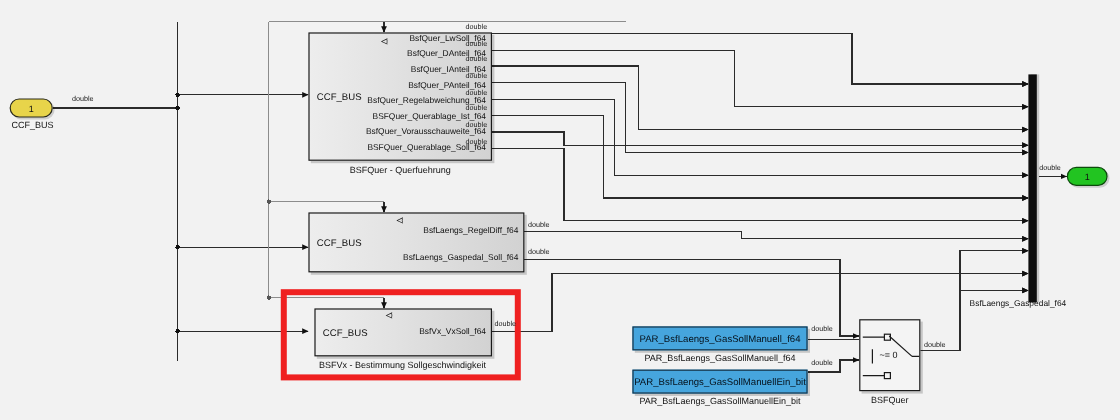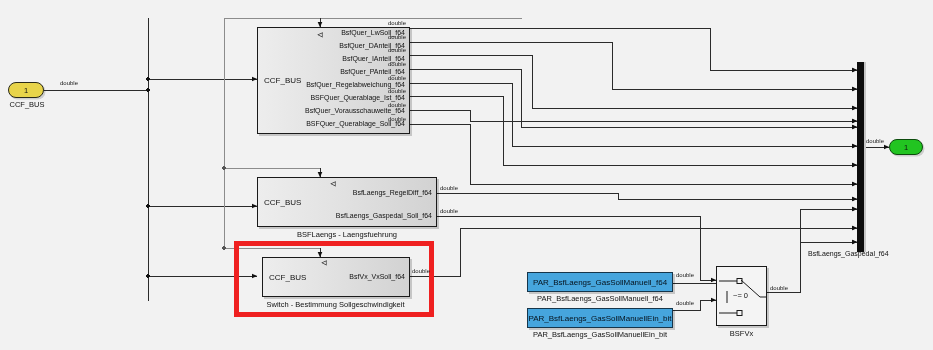--- a/index.html
+++ b/index.html
@@ -194,48 +194,48 @@
     <span class="ptin" style="top:48px;">CCF_BUS</span>
     <span class="ptout" style="top:1px;">BsfQuer_LwSoll_f64</span>
     <span class="ptout" style="top:14px;">BsfQuer_DAnteil_f64</span>
     <span class="ptout" style="top:27px;">BsfQuer_IAnteil_f64</span>
     <span class="ptout" style="top:40px;">BsfQuer_PAnteil_f64</span>
     <span class="ptout" style="top:53px;">BsfQuer_Regelabweichung_f64</span>
     <span class="ptout" style="top:66px;">BSFQuer_Querablage_Ist_f64</span>
     <span class="ptout" style="top:79px;">BsfQuer_Vorausschauweite_f64</span>
     <span class="ptout" style="top:92px;">BSFQuer_Querablage_Soll_f64</span>
   </div>
+  <div class="cap" style="left:257px;top:137px;width:153px;">BSFQuer - Querfuehrung</div>
 
   <div class="dtype" style="left:388px;top:20px;">double</div>
   <div class="dtype" style="left:388px;top:34px;">double</div>
   <div class="dtype" style="left:388px;top:47px;">double</div>
   <div class="dtype" style="left:388px;top:61px;">double</div>
   <div class="dtype" style="left:388px;top:75px;">double</div>
   <div class="dtype" style="left:388px;top:88px;">double</div>
   <div class="dtype" style="left:388px;top:102px;">double</div>
   <div class="dtype" style="left:388px;top:116px;">double</div>
 
   <div class="sub" style="left:257px;top:177px;width:180px;height:50px;">
     <span class="trig" style="left:72px;top:1px;">⏿</span>
     <span class="ptin" style="top:20px;">CCF_BUS</span>
     <span class="ptout" style="top:11px;">BsfLaengs_RegelDiff_f64</span>
     <span class="ptout" style="top:34px;">BsfLaengs_Gaspedal_Soll_f64</span>
   </div>
-  <div class="cap" style="left:247px;top:230px;width:200px;">BSFLaengs - Laengsfuehrung</div>
   <div class="dtype" style="left:440px;top:185px;">double</div>
   <div class="dtype" style="left:440px;top:208px;">double</div>
 
   <div class="hilite" style="left:234px;top:241px;width:200px;height:76px;"></div>
 
   <div class="sub" style="left:262px;top:257px;width:148px;height:40px;">
     <span class="trig" style="left:58px;top:0px;">⏿</span>
     <span class="ptin" style="top:15px;">CCF_BUS</span>
     <span class="ptout" style="top:15px;">BsfVx_VxSoll_f64</span>
   </div>
-  <div class="cap" style="left:248px;top:300px;width:175px;">Switch - Bestimmung Sollgeschwindigkeit</div>
+  <div class="cap" style="left:248px;top:300px;width:175px;">BSFVx - Bestimmung Sollgeschwindigkeit</div>
   <div class="dtype" style="left:412px;top:268px;">double</div>
 
   <div class="par" style="left:527px;top:272px;width:146px;height:20px;">
     <span>PAR_BsfLaengs_GasSollManuell_f64</span>
   </div>
   <div class="cap" style="left:515px;top:294px;width:170px;">PAR_BsfLaengs_GasSollManuell_f64</div>
   <div class="dtype" style="left:676px;top:272px;">double</div>
 
   <div class="par" style="left:527px;top:308px;width:146px;height:20px;">
     <span>PAR_BsfLaengs_GasSollManuellEin_bit</span>
@@ -250,21 +250,21 @@
         <line x1="2" y1="14" x2="20" y2="14"></line>
         <rect x="20" y="11.5" width="5" height="5" fill="#f4f4f4"></rect>
         <line x1="2" y1="46" x2="20" y2="46"></line>
         <rect x="20" y="43.5" width="5" height="5" fill="#f4f4f4"></rect>
         <line x1="10" y1="24" x2="10" y2="36"></line>
         <line x1="24" y1="13" x2="43" y2="30"></line>
         <line x1="43" y1="30" x2="49" y2="30"></line>
       </g>
     </svg>
   </div>
-  <div class="cap" style="left:716px;top:329px;width:51px;">BSFVx</div>
+  <div class="cap" style="left:716px;top:329px;width:51px;">BSFQuer</div>
   <div class="dtype" style="left:770px;top:285px;">double</div>
 
   <div class="mux" style="left:857px;top:62px;width:7px;height:190px;"></div>
   <div class="dtype" style="left:866px;top:138px;">double</div>
 
   <div class="port outp" style="left:889px;top:139px;width:34px;height:16px;">
     <span>1</span>
   </div>
   <div class="cap" style="left:928px;top:157px;width:52px;">BSF_ausg</div>
 

